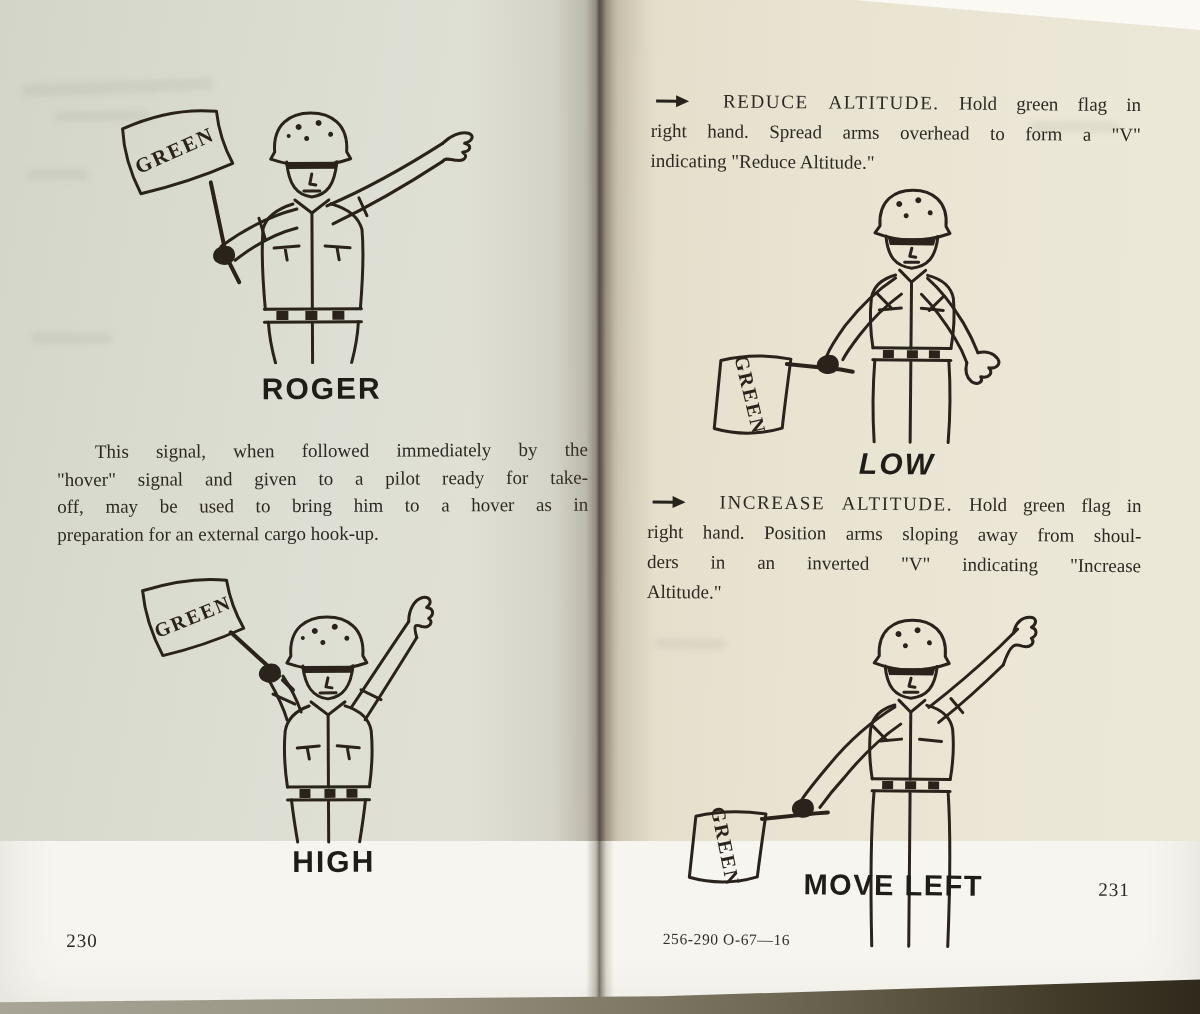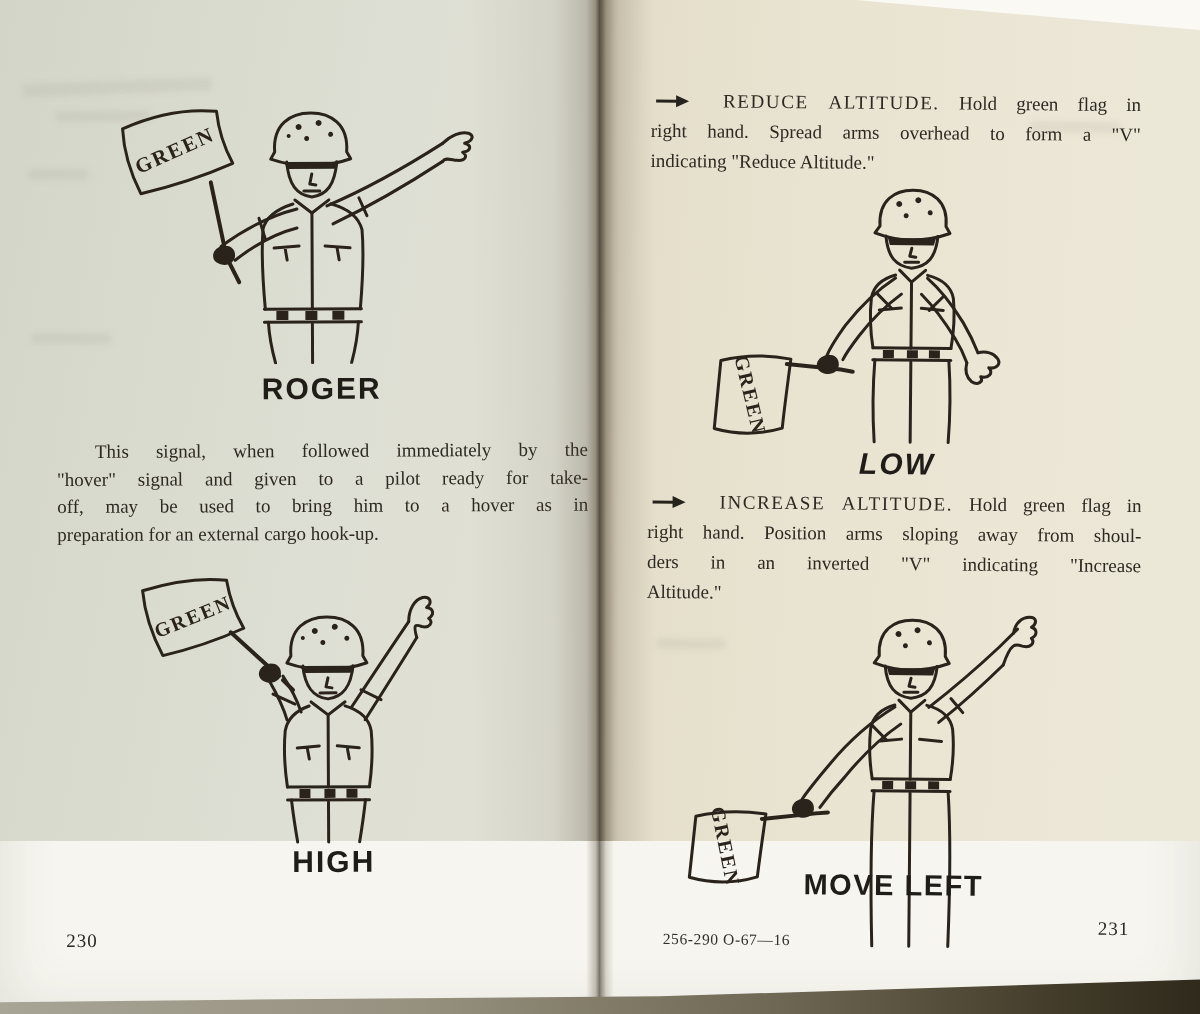--- a/index.html
+++ b/index.html
@@ -218,20 +218,20 @@
         </g>
         <g>
           <path class="thick" d="M174,202 L120,208 M174,202 L186,201"></path>
           <path d="M54,206 C78,200 102,200 124,203 C121,226 118,248 116,266 C93,273 70,273 48,267 C50,246 52,226 54,206 Z"></path>
           <text transform="rotate(78 84 236)" x="84" y="243" text-anchor="middle" font-size="20">GREEN</text>
         </g>
       </svg>
       <div class="caption" style="left:300px;top:869px;font-size:29px;letter-spacing:1.5px;">MOVE LEFT</div>
 
       <div class="imprint" style="left:70px;top:932px;">256-290 O-67—16</div>
-      <div class="pagenum" style="left:505px;top:916px;">231</div>
+      <div class="pagenum" style="left:505px;top:877px;">231</div>
     </div>
   </div>
 
   <div class="gutter"></div>
   <div class="corner-white"></div>
   <div class="bottom-edge"></div>
 </div>
 
 </body></html>

